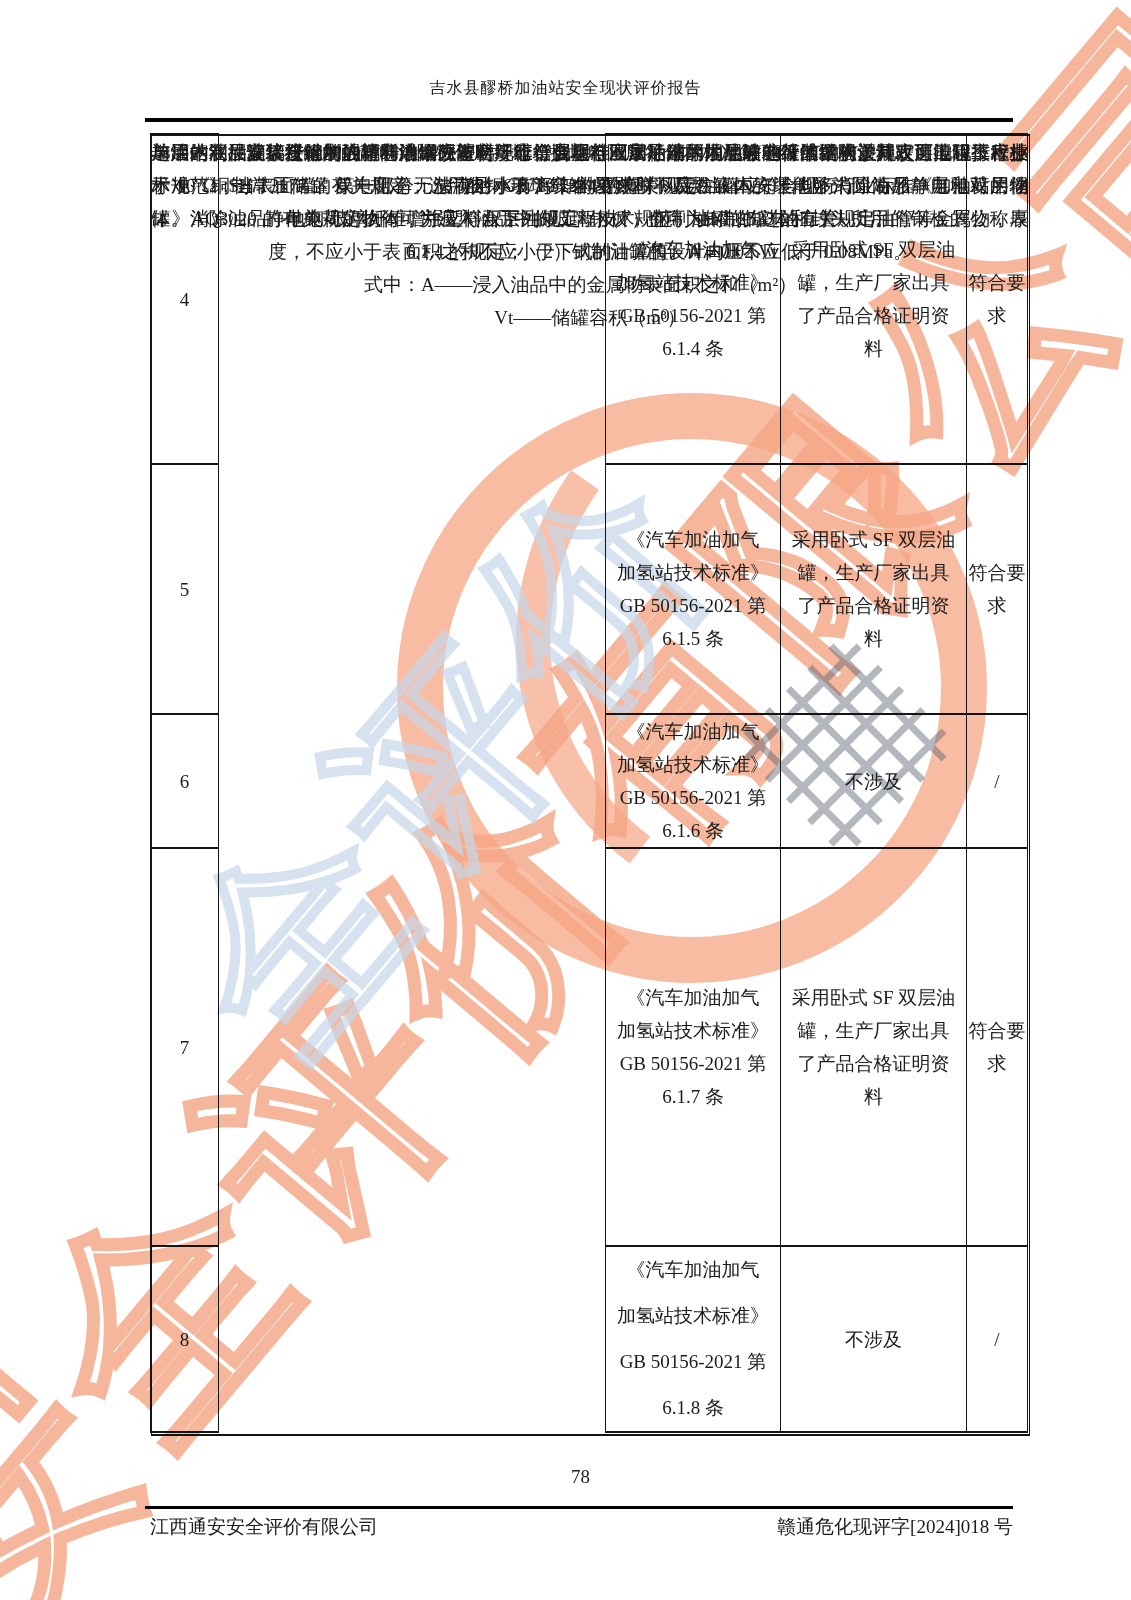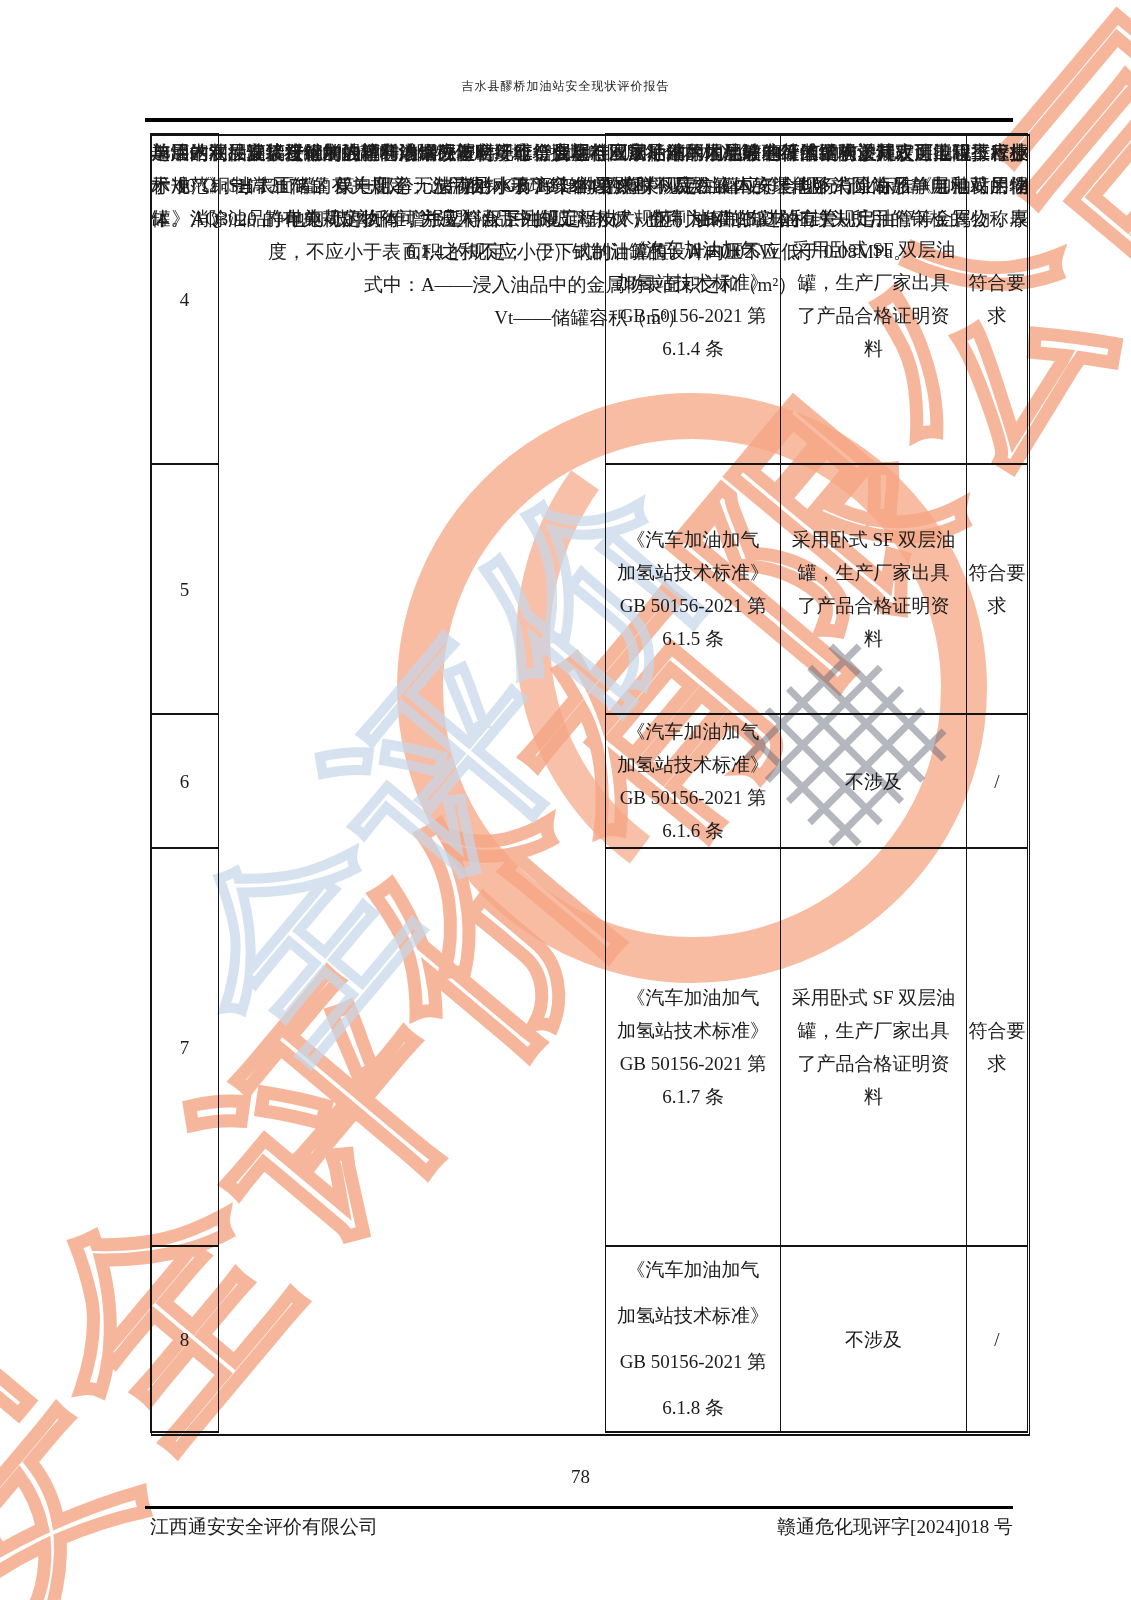--- a/index.html
+++ b/index.html
@@ -5,21 +5,21 @@
   html,body{margin:0;padding:0;background:#e8e8e8;}
   .page{
     position:relative;width:1131px;height:1600px;margin:0 auto;
     background:#ffffff;overflow:hidden;
     font-family:"Liberation Serif","DejaVu Serif",serif;color:#1b1b1b;
   }
   .watermark{position:absolute;left:0;top:0;width:1131px;height:1600px;z-index:0;pointer-events:none;}
   .content{position:absolute;left:0;top:0;width:100%;height:100%;z-index:1;}
 
   .doc-header{position:absolute;top:78px;left:0;width:100%;text-align:center;
-    font-size:12px;letter-spacing:1px;font-family:Liberation Serif, serif;}
+    font-size:16px;letter-spacing:1px;font-family:Liberation Serif, serif;}
   .header-rule{position:absolute;top:118px;left:145px;width:868px;height:4px;background:#000;}
 
   table.compliance{position:absolute;top:133px;left:150px;width:877px;
     border-collapse:collapse;table-layout:fixed;}
   table.compliance td{
     border:1px solid #141414;border-top-width:2px;border-bottom-width:2px;
     vertical-align:middle;font-size:19px;line-height:33px;padding:0;
   }
   col.c-no{width:68px;}  col.c-content{width:387px;}
   col.c-std{width:175px;} col.c-act{width:186px;} col.c-con{width:61px;}

